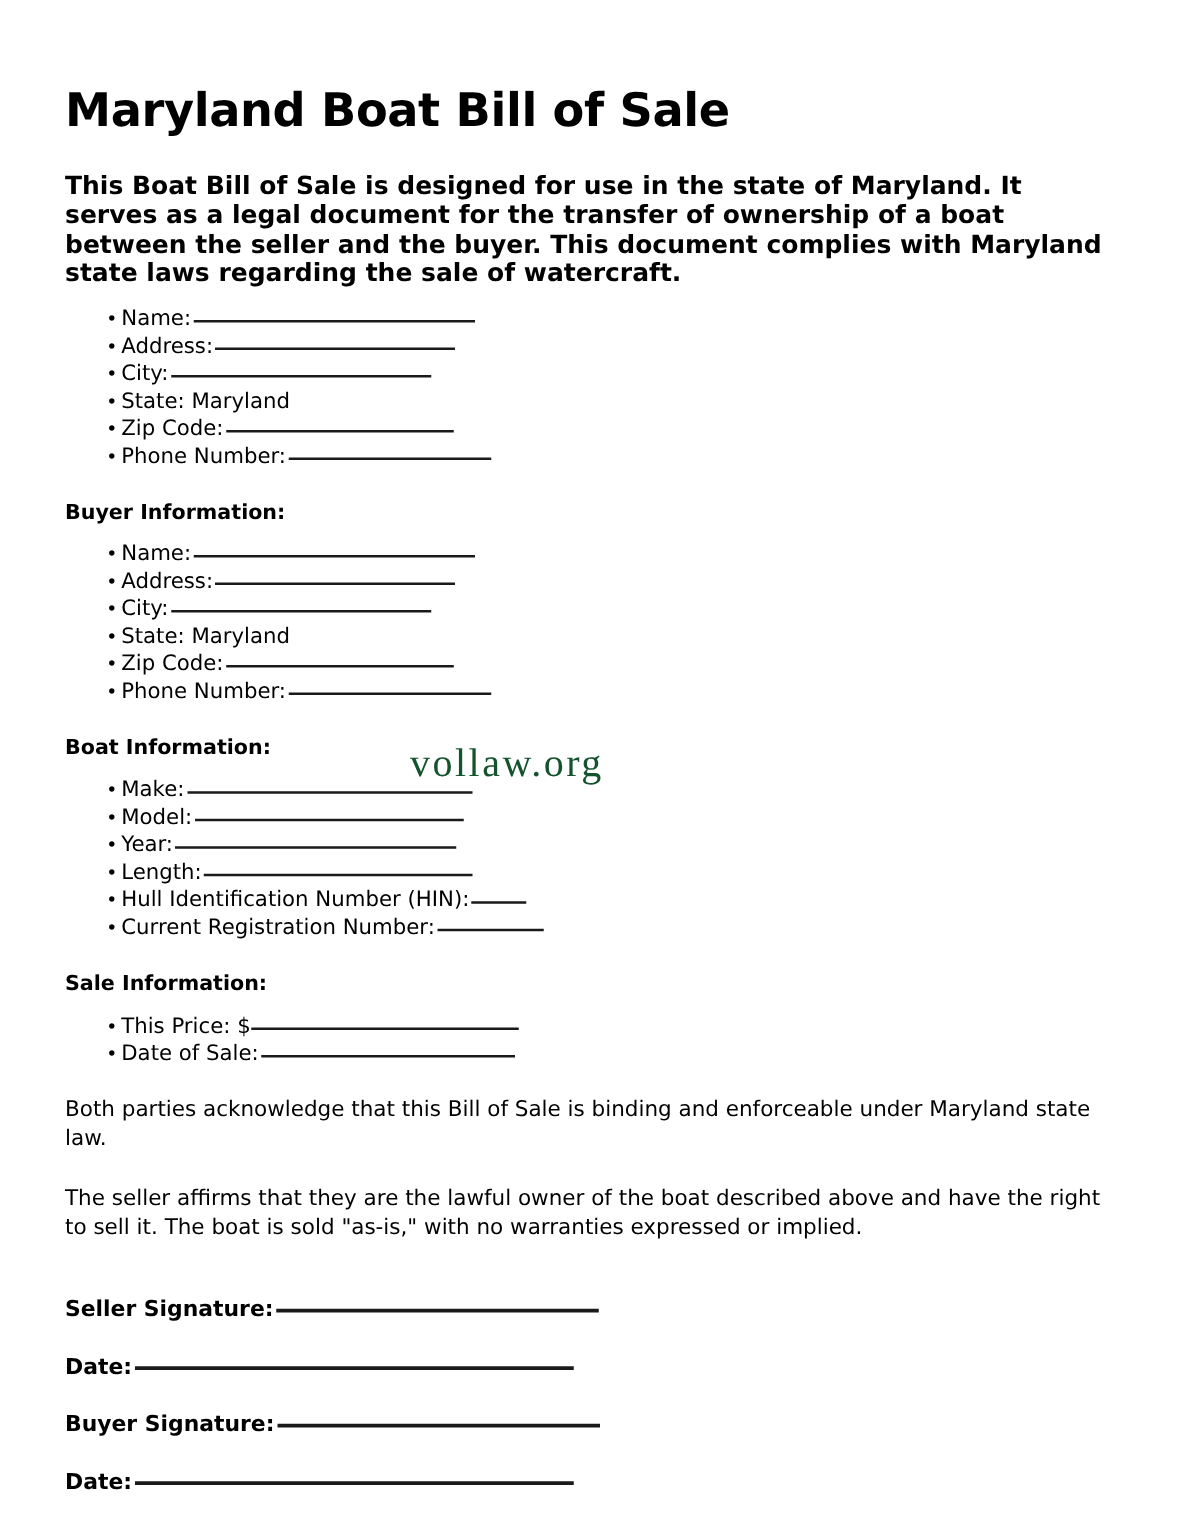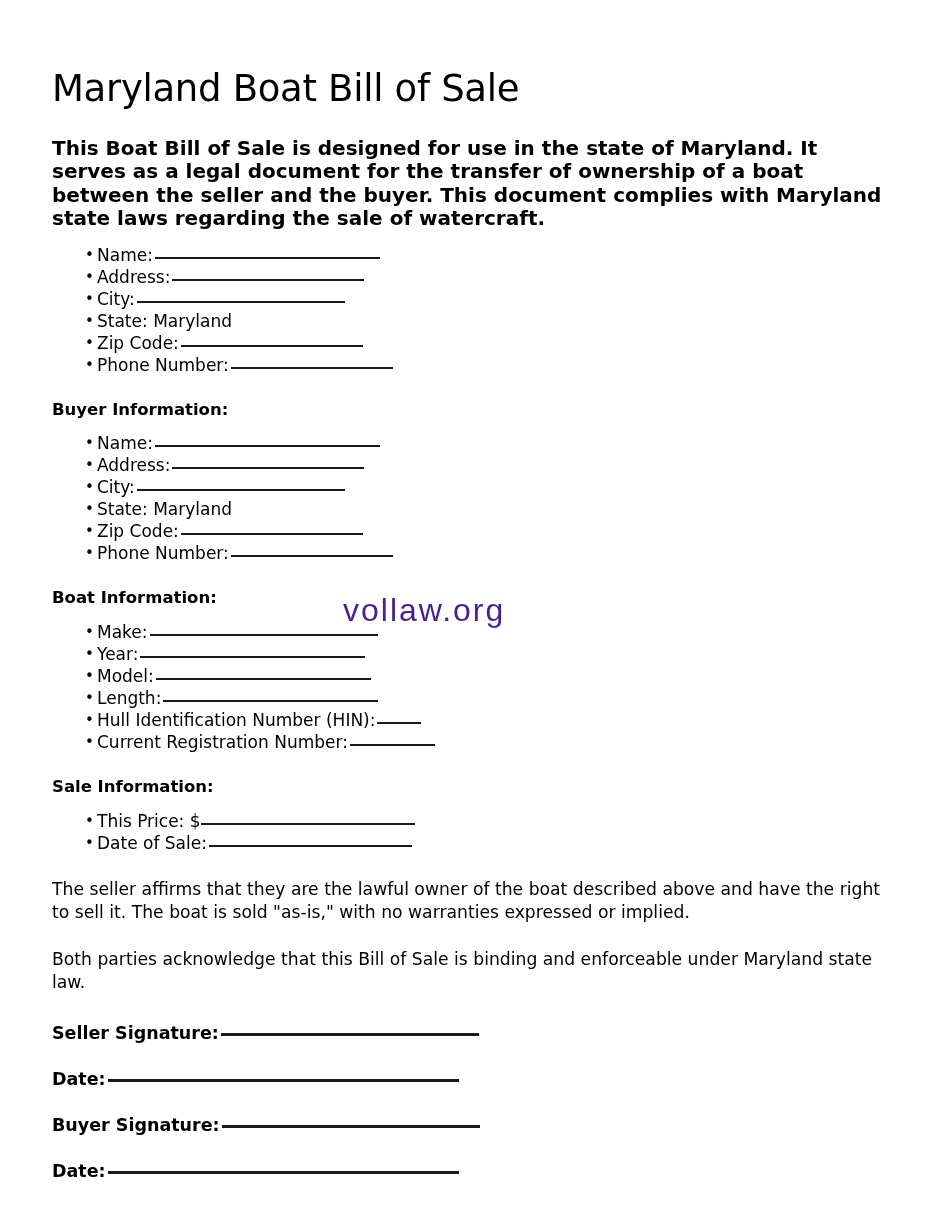--- a/index.html
+++ b/index.html
@@ -19,21 +19,21 @@
     height: 1221px;
     background: #ffffff;
     box-sizing: border-box;
     padding: 52px 52px 0 52px;
     overflow: hidden;
   }
 
   
   .doc-title {
     font-size: 37px;
-    font-weight: normal;
+    font-weight: bold;
     letter-spacing: -0.3px;
     line-height: 1.15;
     margin: 16px 0 0 0;
     padding: 0;
   }
 
   
   .intro-para {
     font-size: 20px;
     line-height: 23.5px;
@@ -85,43 +85,43 @@
   .body-para {
     font-size: 17.2px;
     line-height: 23.5px;
     margin: 24px 0 0 0;
     max-width: 845px;
   }
   .body-para.second { margin-top: 23px; }
 
   
   .sig-block {
-    margin-top: 27px;
+    margin-top: 42px;
   }
   .sig-row {
     font-size: 17.5px;
     font-weight: bold;
     line-height: 22px;
     margin-bottom: 24px;
     white-space: nowrap;
   }
   .sig-row .rule {
     border-bottom-width: 3px;
     vertical-align: 3px;
   }
 
   
   .watermark {
     position: absolute;
-    left: 343px;
+    left: 328px;
     top: 592px;
-    font-family: Liberation Sans, sans-serif;
+    font-family: Liberation Serif, serif;
     font-size: 32px;
     letter-spacing: 2px;
-    color: #4c1d95;
+    color: #14532d;
     white-space: nowrap;
     pointer-events: none;
     user-select: none;
   }
 </style>
 </head>
 <body>
 
 <div class="page">
 
@@ -143,36 +143,36 @@
         <li><span class="lbl">Name:</span><span class="rule" style="width: 225px;"></span></li>
         <li><span class="lbl">Address:</span><span class="rule" style="width: 192px;"></span></li>
         <li><span class="lbl">City:</span><span class="rule" style="width: 208px;"></span></li>
         <li><span class="lbl">State: Maryland</span></li>
         <li><span class="lbl">Zip Code:</span><span class="rule" style="width: 182px;"></span></li>
         <li><span class="lbl">Phone Number:</span><span class="rule" style="width: 162px;"></span></li>
       </ul>
       <div class="section-heading">Boat Information:</div>
       <ul class="field-list">
         <li><span class="lbl">Make:</span><span class="rule" style="width: 228px;"></span></li>
+        <li><span class="lbl">Model:</span><span class="rule" style="width: 215px;"></span></li>
         <li><span class="lbl">Year:</span><span class="rule" style="width: 225px;"></span></li>
-        <li><span class="lbl">Model:</span><span class="rule" style="width: 215px;"></span></li>
         <li><span class="lbl">Length:</span><span class="rule" style="width: 215px;"></span></li>
         <li><span class="lbl">Hull Identification Number (HIN):</span><span class="rule" style="width: 44px;"></span></li>
         <li><span class="lbl">Current Registration Number:</span><span class="rule" style="width: 85px;"></span></li>
       </ul>
       <div class="section-heading">Sale Information:</div>
       <ul class="field-list">
         <li><span class="lbl">This Price: $</span><span class="rule tight" style="width: 214px;"></span></li>
         <li><span class="lbl">Date of Sale:</span><span class="rule" style="width: 203px;"></span></li>
       </ul>
     </div>
 
   <div id="paragraphs-root">
+      <p class="body-para second">Both parties acknowledge that this Bill of Sale is binding and enforceable under Maryland state law.</p>
       <p class="body-para">The seller affirms that they are the lawful owner of the boat described above and have the right to sell it. The boat is sold "as-is," with no warranties expressed or implied.</p>
-      <p class="body-para second">Both parties acknowledge that this Bill of Sale is binding and enforceable under Maryland state law.</p>
     </div>
 
   <div class="sig-block" id="signatures-root">
       <div class="sig-row"><span>Seller Signature:</span><span class="rule" style="width: 258px;"></span></div>
       <div class="sig-row"><span>Date:</span><span class="rule" style="width: 351px;"></span></div>
       <div class="sig-row"><span>Buyer Signature:</span><span class="rule" style="width: 258px;"></span></div>
       <div class="sig-row"><span>Date:</span><span class="rule" style="width: 351px;"></span></div>
     </div>
 
   <div class="watermark">vollaw.org</div>

